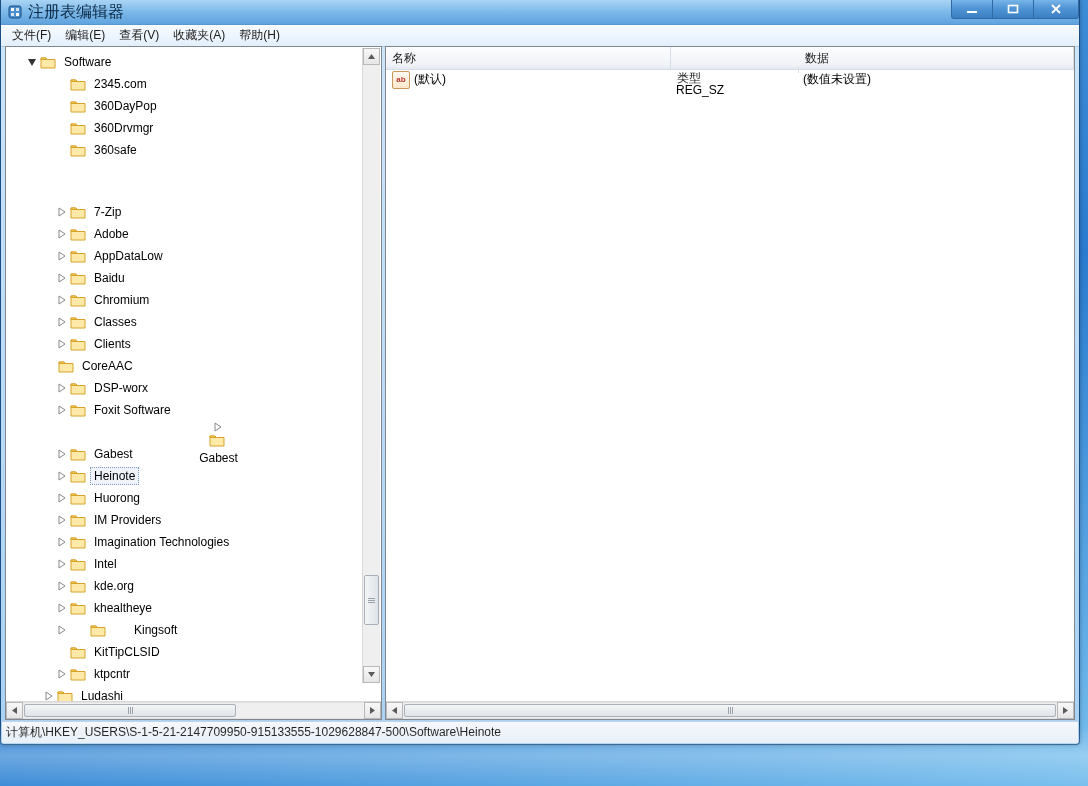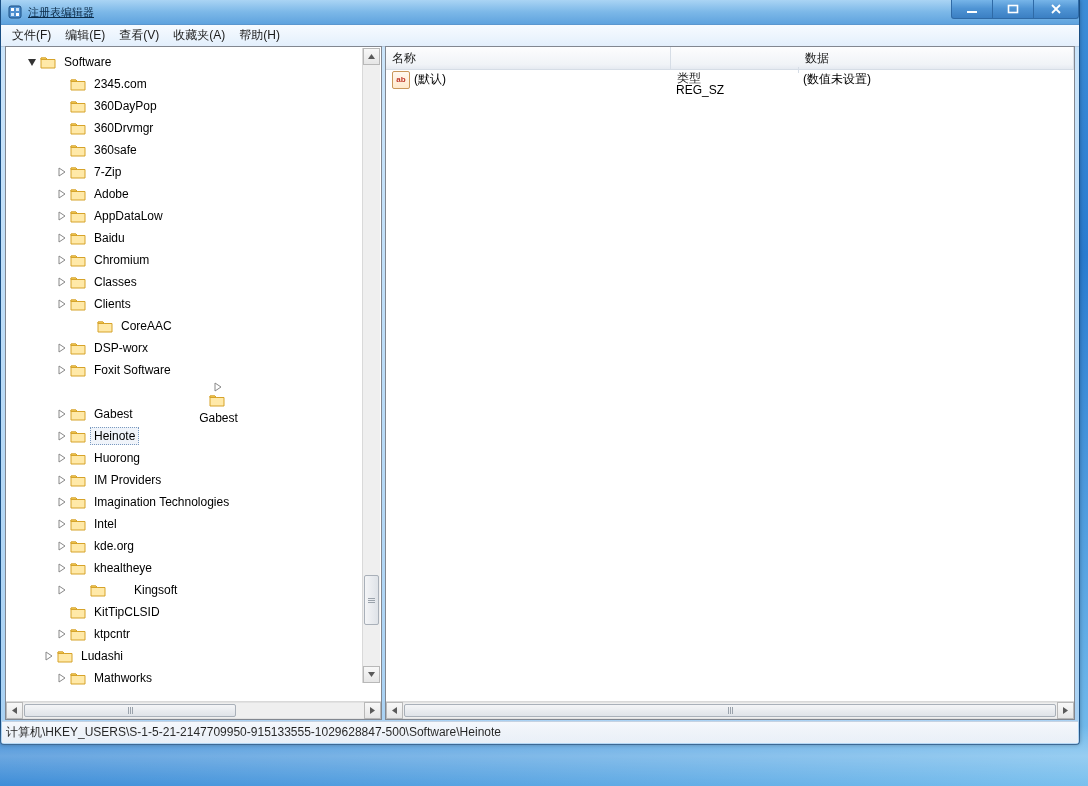--- a/index.html
+++ b/index.html
@@ -8,21 +8,21 @@
   .desktop::after{content:"";position:absolute;left:0;right:0;bottom:0;height:60px;
     background:linear-gradient(180deg,rgba(255,255,255,0) 0%,rgba(255,255,255,.25) 50%,rgba(255,255,255,0) 100%);
     pointer-events:none;}
   .window{position:absolute;left:0;top:0;width:1078px;height:744px;
     border:1px solid #1a4e82;border-top:none;border-radius:0 0 4px 4px;
     background:linear-gradient(180deg,#cde6fb 0%,#a8d1f3 100%);box-shadow:0 0 4px rgba(0,0,0,.3);}
   .titlebar{height:24px;background:linear-gradient(180deg,#aad4f4 0%,#7cb8e8 50%,#5fa3de 100%);
     display:flex;align-items:center;padding:0 2px 0 6px;position:relative;
     border-bottom:1px solid #5b97cf;}
   .titlebar .app-icon{width:16px;height:16px;margin-right:5px;display:flex;align-items:center;justify-content:center;}
-  .titlebar .title{color:#0b2a47;font-size:11px;flex:0 0 auto;text-decoration:underline;}
+  .titlebar .title{color:#0b2a47;font-size:16px;flex:0 0 auto;}
   .win-controls{position:absolute;right:0;top:-1px;display:flex;}
   .win-btn{width:40px;height:19px;display:flex;align-items:center;justify-content:center;
     background:linear-gradient(180deg,#7cb9eb 0%,#4f94d4 50%,#3b7fc3 100%);
     border:1px solid #2f6aa6;border-top:none;margin-left:-1px;color:#fff;}
   .win-btn:first-child{border-bottom-left-radius:3px;}
   .win-btn.close{width:44px;border-bottom-right-radius:3px;
     background:linear-gradient(180deg,#7cb9eb 0%,#4f94d4 50%,#3b7fc3 100%);}
   .win-btn svg{display:block;}
   .menubar{height:21px;background:linear-gradient(180deg,#f7fbff 0%,#e3effc 100%);
     border-bottom:1px solid #b6c9de;display:flex;align-items:center;padding:0 4px;}
@@ -161,21 +161,21 @@
                 <span class="tree-label">360Drvmgr</span>
               </div>
               <div class="tree-row" style="padding-left: 50px;">
                 <span class="expander blank"></span>
                 <span class="folder-icon"><svg width="16" height="14" viewBox="0 0 16 14">
                     <path d="M1 3 L6 3 L7.5 4.5 L15 4.5 L15 13 L1 13 Z" fill="#ffe9a8" stroke="#d6a32a"></path>
                     <path d="M1 3 L6 3 L7.5 4.5 L1 4.5 Z" fill="#ffda6b" stroke="#d6a32a"></path>
                   </svg></span>
                 <span class="tree-label">360safe</span>
               </div>
-              <div class="tree-row" style="padding-left: 50px;">
+              <div class="tree-row" style="padding-left: 50px; margin-top: 40px;">
                 <span class="expander">
                   <svg width="10" height="10">
                     <polygon points="2,1 8,5 2,9" fill="none" stroke="#888"></polygon>
                   </svg>
                 </span>
                 <span class="folder-icon"><svg width="16" height="14" viewBox="0 0 16 14">
                     <path d="M1 3 L6 3 L7.5 4.5 L15 4.5 L15 13 L1 13 Z" fill="#ffe9a8" stroke="#d6a32a"></path>
                     <path d="M1 3 L6 3 L7.5 4.5 L1 4.5 Z" fill="#ffda6b" stroke="#d6a32a"></path>
                   </svg></span>
                 <span class="tree-label">7-Zip</span>
@@ -245,21 +245,21 @@
                   <svg width="10" height="10">
                     <polygon points="2,1 8,5 2,9" fill="none" stroke="#888"></polygon>
                   </svg>
                 </span>
                 <span class="folder-icon"><svg width="16" height="14" viewBox="0 0 16 14">
                     <path d="M1 3 L6 3 L7.5 4.5 L15 4.5 L15 13 L1 13 Z" fill="#ffe9a8" stroke="#d6a32a"></path>
                     <path d="M1 3 L6 3 L7.5 4.5 L1 4.5 Z" fill="#ffda6b" stroke="#d6a32a"></path>
                   </svg></span>
                 <span class="tree-label">Clients</span>
               </div>
-              <div class="tree-row" style="padding-left: 38px; margin-left: 39px;">
+              <div class="tree-row" style="padding-left: 38px;">
                 <span class="expander blank"></span>
                 <span class="folder-icon"><svg width="16" height="14" viewBox="0 0 16 14">
                     <path d="M1 3 L6 3 L7.5 4.5 L15 4.5 L15 13 L1 13 Z" fill="#ffe9a8" stroke="#d6a32a"></path>
                     <path d="M1 3 L6 3 L7.5 4.5 L1 4.5 Z" fill="#ffda6b" stroke="#d6a32a"></path>
                   </svg></span>
                 <span class="tree-label">CoreAAC</span>
               </div>
               <div class="tree-row" style="padding-left: 50px;">
                 <span class="expander">
                   <svg width="10" height="10">

